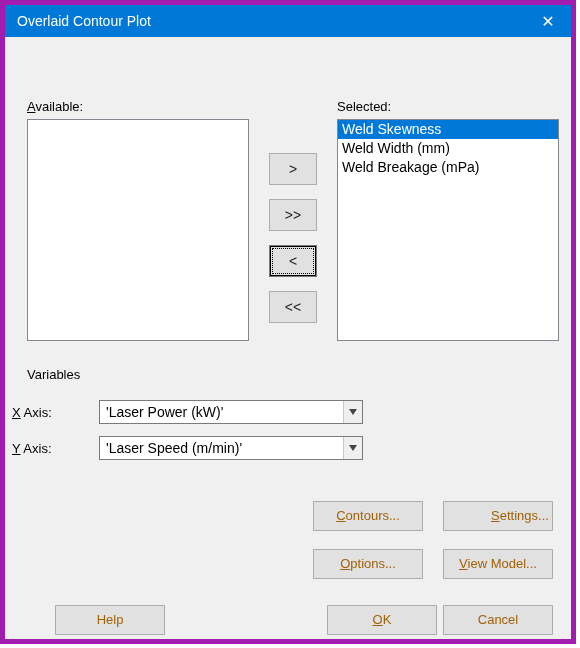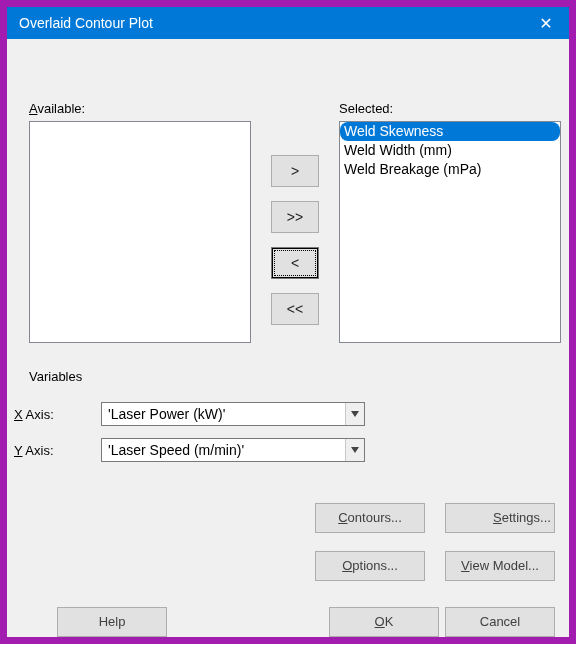--- a/index.html
+++ b/index.html
@@ -5,21 +5,21 @@
   html, body {
     margin: 0;
     padding: 0;
     font-family: "Segoe UI", Tahoma, sans-serif;
     font-size: 13px;
     background: #ffffff;
   }
   .window {
     width: 576px;
     height: 644px;
-    border: 7px solid #a21caf;
+    border: 5px solid #a21caf;
     background: #f0f0f0;
     display: flex;
     flex-direction: column;
     box-sizing: border-box;
     position: relative;
   }
   .titlebar {
     height: 32px;
     background: #0078d7;
     color: #ffffff;
@@ -66,21 +66,20 @@
   #selected-box  { left: 332px; top: 82px; width: 222px; height: 222px; }
   .list-item {
     padding: 0px 4px;
     line-height: 19px;
     white-space: nowrap;
     color: #000;
   }
   .list-item.selected {
     background: #0078d7;
     color: #ffffff;
-    border-radius: 8px;
   }
 
   .shuttle-btn {
     position: absolute;
     left: 264px;
     width: 48px;
     height: 32px;
     box-sizing: border-box;
     background: #e1e1e1;
     border: 1px solid #adadad;
@@ -140,21 +139,21 @@
   .push-btn {
     position: absolute;
     width: 110px;
     height: 30px;
     box-sizing: border-box;
     background: #e1e1e1;
     border: 1px solid #adadad;
     text-align: center;
     line-height: 28px;
     font-size: 13px;
-    color: #404040;
+    color: #a16207;
     user-select: none;
   }
   #btn-contours   { left: 308px; top: 464px; }
   #btn-settings   { left: 438px; top: 464px; padding-left: 44px; }
   #btn-options    { left: 308px; top: 512px; }
   #btn-viewmodel  { left: 438px; top: 512px; }
   #btn-help       { left: 36px;  top: 568px; margin-left: 14px; }
   #btn-ok         { left: 308px; top: 568px; margin-left: 14px; }
   #btn-cancel     { left: 438px; top: 568px; }
 </style>

